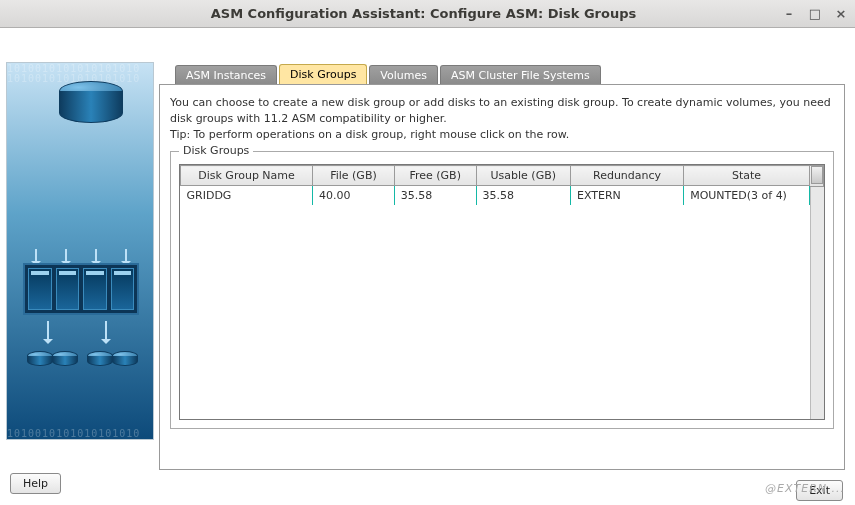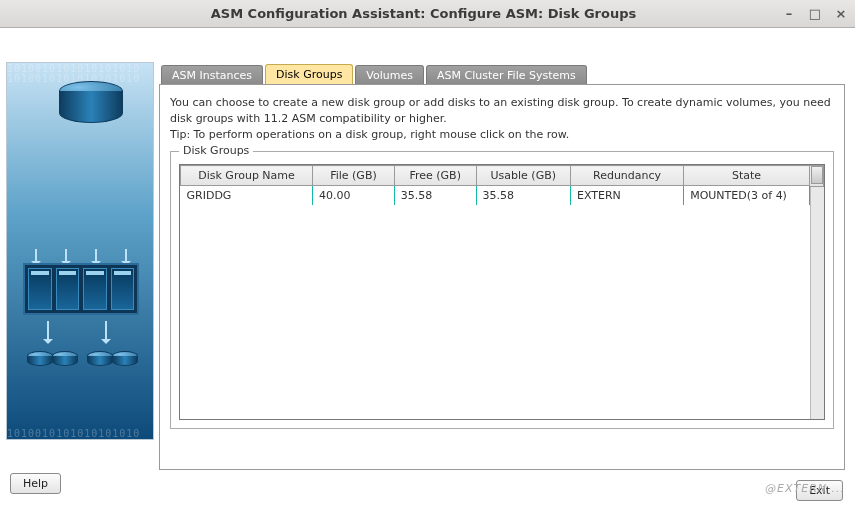--- a/index.html
+++ b/index.html
@@ -21,21 +21,21 @@
     .rack .bay{ flex:1; background:linear-gradient(#06395d,#1a6599); border:1px solid #3a8bbd; position:relative;}
     .rack .bay::before{ content:""; position:absolute; top:2px; left:2px; right:2px; height:4px; background:#9dd2ef;}
     .small-disk{ position:absolute; width:26px; height:18px; }
     .small-disk .t{ width:26px; height:10px; border-radius:50%; background:radial-gradient(ellipse at 30% 30%, #7ec2ea, #216a9a); border:1px solid #0e3c5f;}
     .small-disk .b{ width:26px; height:10px; background:linear-gradient(90deg,#0e3c5f,#2a82b8,#0e3c5f); margin-top:-5px; border:1px solid #0e3c5f; border-top:none; border-radius:0 0 13px 13px/0 0 5px 5px;}
     .arrow-down{ position:absolute; width:2px; height:16px; background:#bde1f7;}
     .arrow-down::after{ content:""; position:absolute; bottom:-6px; left:-4px; border:5px solid transparent; border-top-color:#bde1f7;}
 
     .main-panel { position: absolute; top: 34px; left: 159px; right: 10px; height: 408px; }
 
-    .tabs { display: flex; align-items: flex-end; height: 22px; margin-left:2px; }
+    .tabs { display: flex; align-items: flex-end; height: 22px; margin-left:16px; }
     .tab { font-size: 11px; padding: 3px 10px; background: linear-gradient(#a0a0a0,#8a8a8a); color: #fff; border: 1px solid #7a7a7a; border-bottom: none; border-radius: 3px 3px 0 0; margin-right: 2px; cursor: pointer; position:relative; top:1px;}
     .tab.active { background: #ffe6a3; color: #000; border-color:#c5a94c; padding-bottom:4px; }
 
     .tab-page { border: 1px solid #999; background: #fff; height: 386px; padding: 10px 10px; font-size: 11px; color: #333; position: relative; }
     .desc-text { line-height: 1.45; }
 
     .fieldset { border: 1px solid #aaa; margin-top: 6px; position: absolute; left:10px; right:10px; top:60px; bottom:40px; padding: 8px; }
     .fieldset-legend { position:absolute; top:-8px; left:8px; background:#fff; padding:0 4px; font-size:11px; color:#333;}
 
     .grid { border:1px solid #777; position:absolute; inset:12px 8px 8px 8px; background:#fff; font-size:11px; overflow:hidden;}

